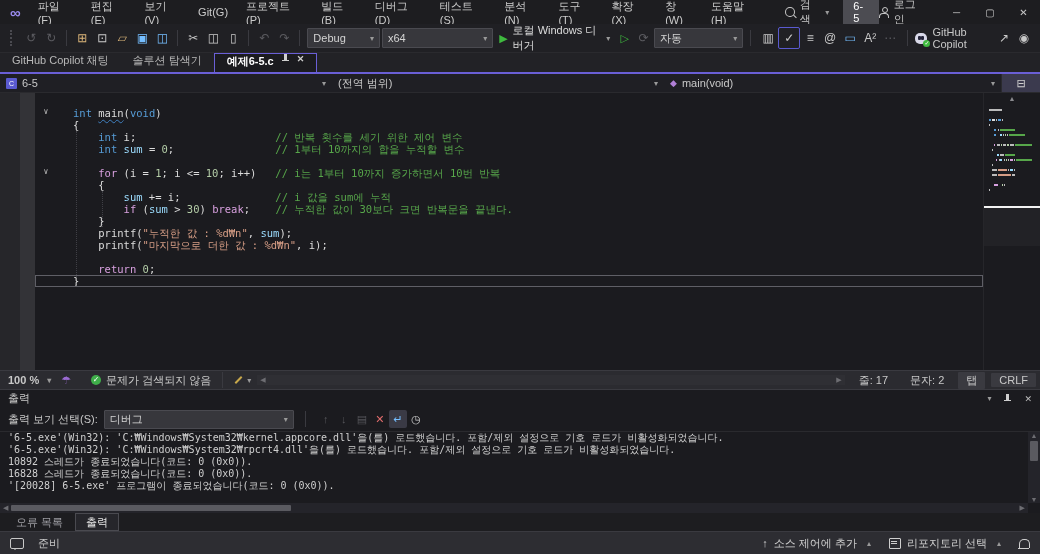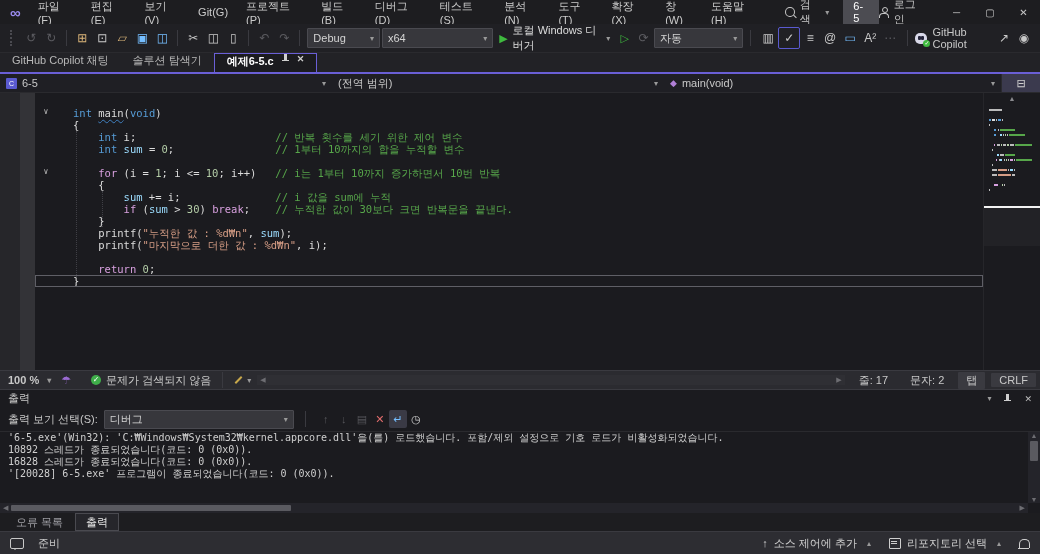--- a/index.html
+++ b/index.html
@@ -442,20 +442,21 @@
           <span class="ob-icon dim">↓</span>
           <span class="ob-icon dim">▤</span>
           <span class="ob-icon red">✕</span>
           <span class="ob-icon blue">↵</span>
           <span class="ob-icon ">◷</span>
         </div>
     </div>
     <div class="out-body">
       <div>
           <div class="out-line">'6-5.exe'(Win32): 'C:₩Windows₩System32₩kernel.appcore.dll'을(를) 로드했습니다. 포함/제외 설정으로 기호 로드가 비활성화되었습니다.</div>
+          <div class="out-line">'6-5.exe'(Win32): 'C:₩Windows₩System32₩rpcrt4.dll'을(를) 로드했습니다. 포함/제외 설정으로 기호 로드가 비활성화되었습니다.</div>
           <div class="out-line">10892 스레드가 종료되었습니다(코드: 0 (0x0)).</div>
           <div class="out-line">16828 스레드가 종료되었습니다(코드: 0 (0x0)).</div>
           <div class="out-line">'[20028] 6-5.exe' 프로그램이 종료되었습니다(코드: 0 (0x0)).</div>
         </div>
       <div class="vscroll">
         <span>▲</span>
         <span class="vthumb"></span>
         <span style="margin-top:auto">▼</span>
       </div>
       <div class="out-hscroll">

